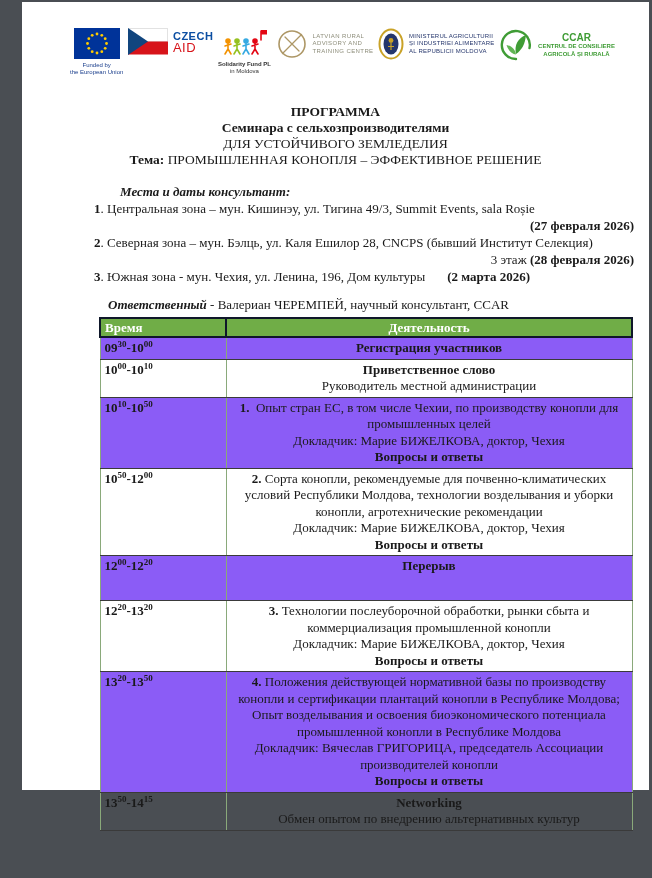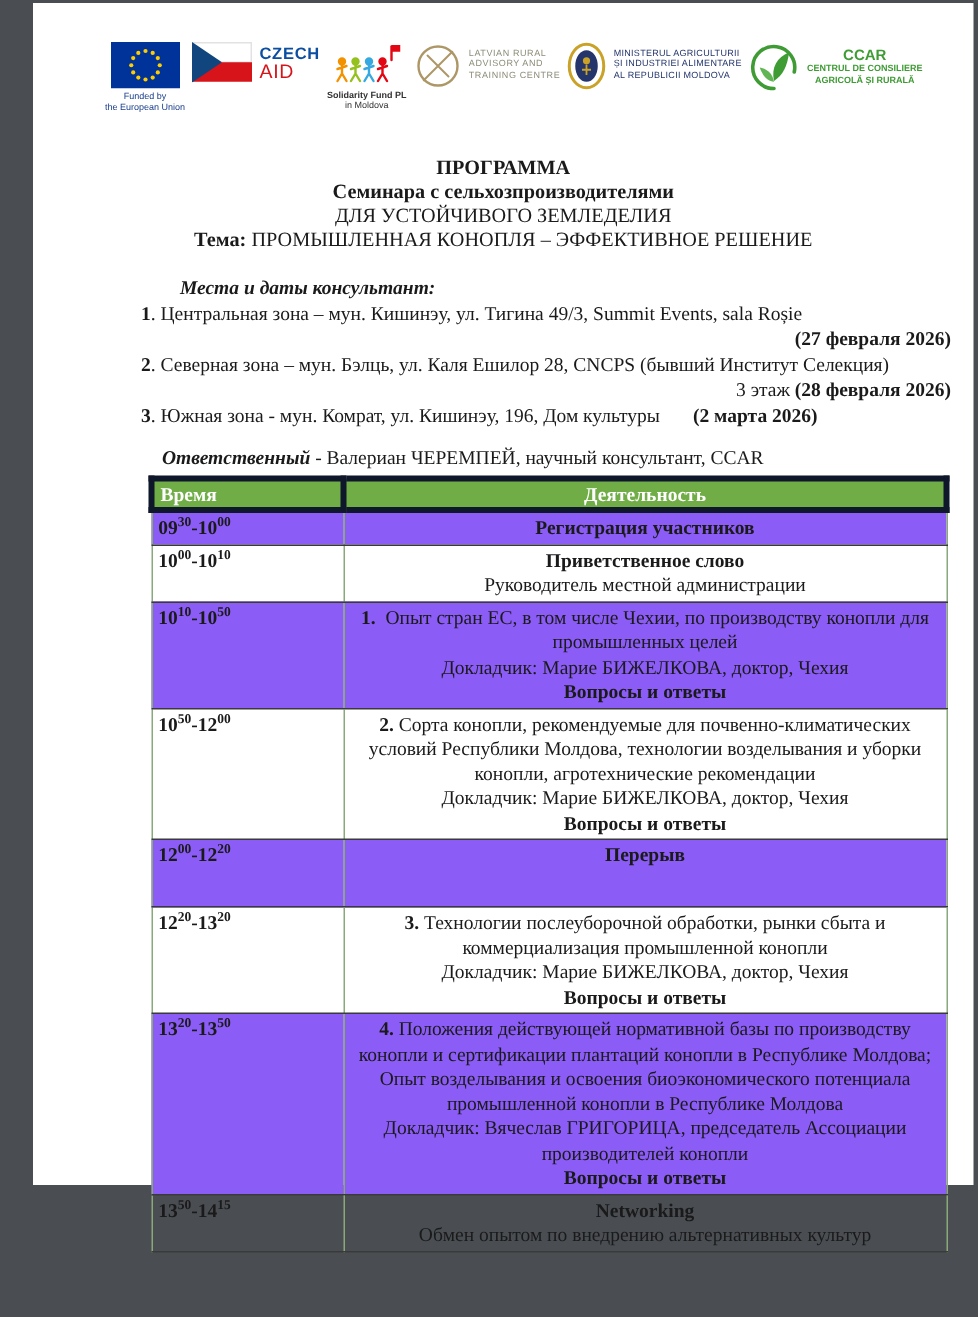--- a/index.html
+++ b/index.html
@@ -43,21 +43,21 @@
   .inline-date{margin-left:22px;}
   
   .responsible{margin:11px 15px 0 86px;font-size:13px;line-height:17px;}
   
   table.schedule{
     border-collapse:collapse;margin:4px 0 0 77px;width:534px;
     font-size:13px;table-layout:fixed;
   }
   table.schedule th{
     background:#70ad47;color:#ffffff;font-weight:bold;
-    border:4px solid #0f172a;padding:0 4px;height:17px;font-size:13px;
+    border:2px solid #0f172a;padding:0 4px;height:17px;font-size:13px;
   }
   th.th-time{width:116px;text-align:left;}
   th.th-act{text-align:center;}
   table.schedule td{
     border-top:1px solid #3a3a3a;border-bottom:1px solid #3a3a3a;
     border-left:1px solid #8aa97a;border-right:1px solid #8aa97a;
     vertical-align:top;padding:2px 4px;line-height:16.5px;
   }
   td.time-cell{font-weight:bold;padding-left:7px;white-space:nowrap;}
   td.time-cell sup{font-size:9px;line-height:0;}
@@ -186,21 +186,21 @@
 
   <div class="venues">
     <div class="venues-heading bi">Места и даты консультант:</div>
 
     <div><span class="bold">1</span><span>. Центральная зона – мун. Кишинэу, ул. Тигина 49/3, Summit Events, sala Roșie</span></div>
     <div class="date-line">(27 февраля 2026)</div>
 
     <div><span class="bold">2</span><span>. Северная зона – мун. Бэлць, ул. Каля Ешилор 28, CNCPS (бывший Институт Селекция)</span></div>
     <div class="date-line"><span class="plain">3 этаж </span><span>(28 февраля 2026)</span></div>
 
-    <div><span class="bold">3</span><span>. Южная зона - мун. Комрат, ул. Кишинэу, 196, Дом культуры</span><span class="bold inline-date">(2 марта 2026)</span></div>
+    <div><span class="bold">3</span><span>. Южная зона - мун. Чехия, ул. Ленина, 196, Дом культуры</span><span class="bold inline-date">(2 марта 2026)</span></div>
   </div>
 
   <div class="responsible">
     <span class="bi">Ответственный</span><span> - Валериан ЧЕРЕМПЕЙ, научный консультант, CCAR</span>
   </div>
 
   <table class="schedule">
     <thead>
       <tr>
         <th class="th-time">Время</th>

